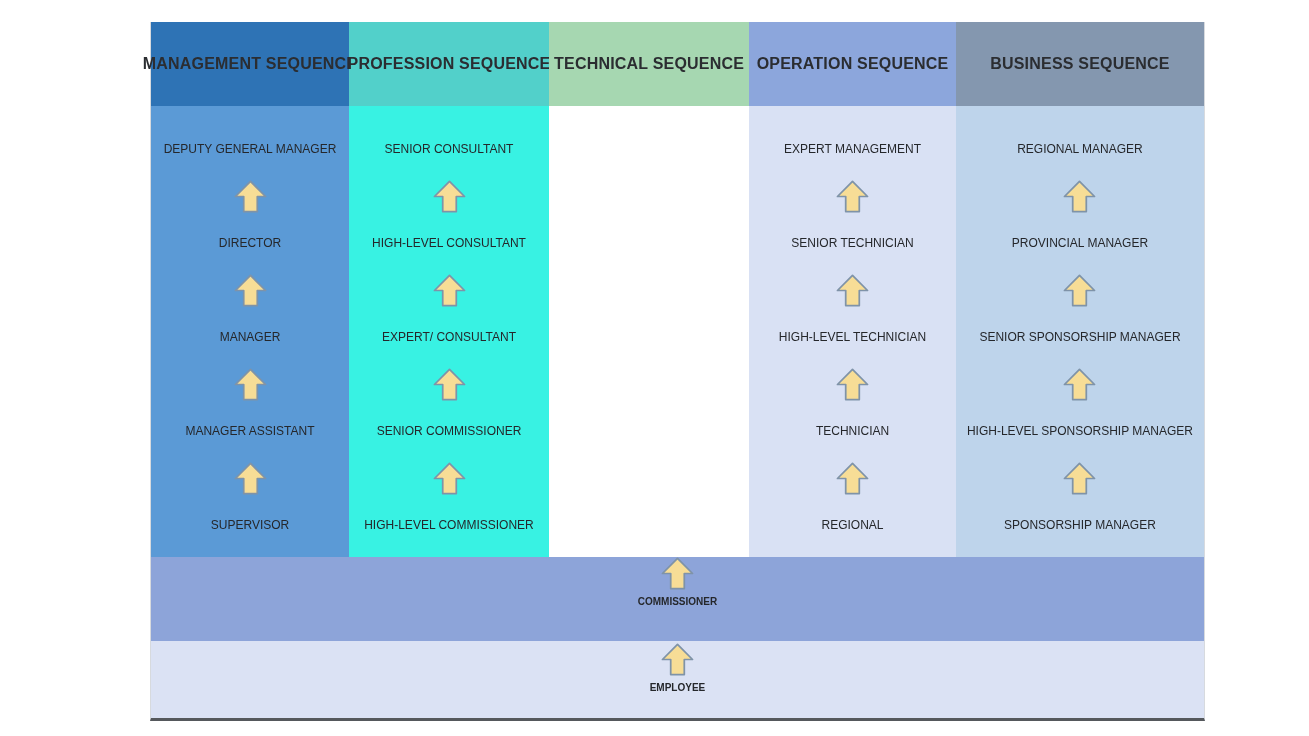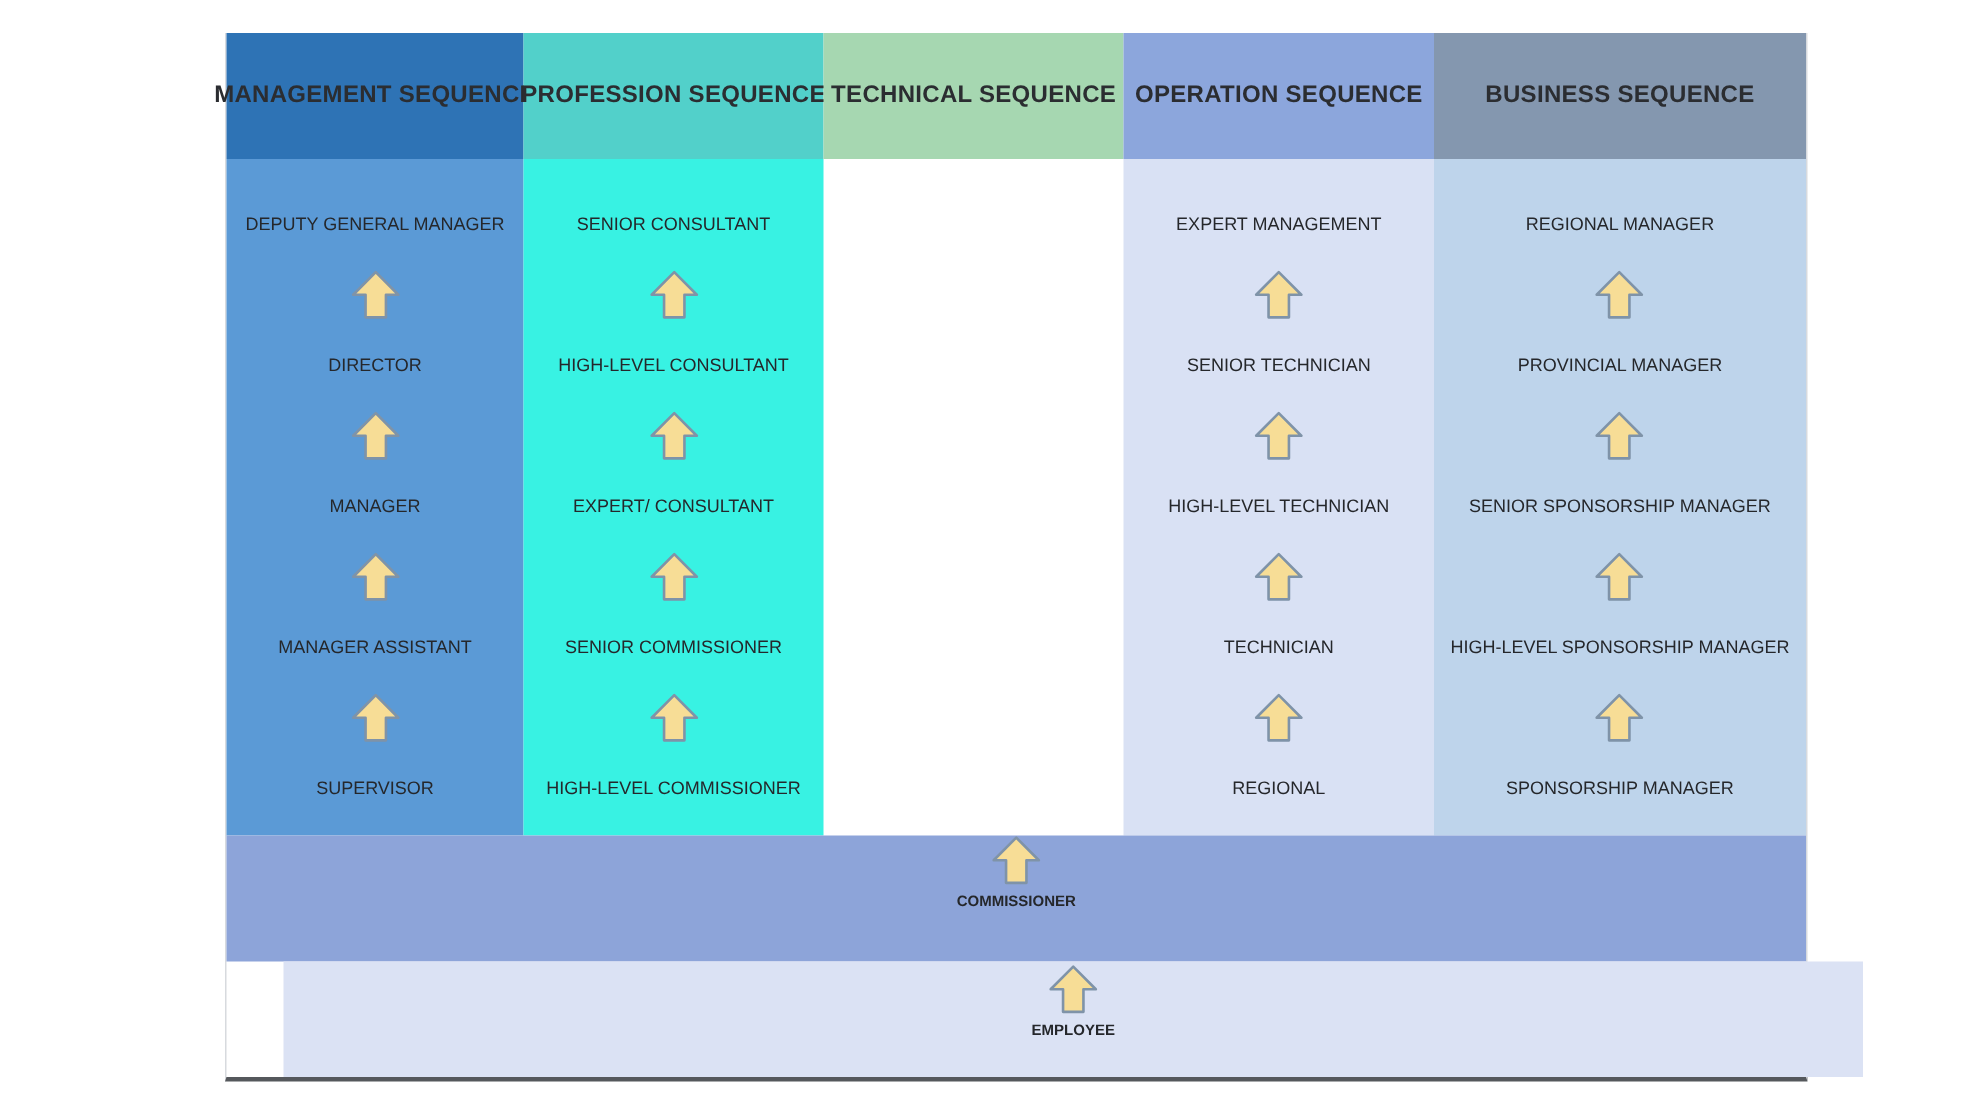--- a/index.html
+++ b/index.html
@@ -34,21 +34,21 @@
   .arrow { width:33px; height:33px; display:block; flex:0 0 auto; }
   .arrow path {
     fill:var(--arrow-fill, #f7dd96);
     stroke:var(--arrow-stroke, #7f93a8);
     stroke-width:1.8; stroke-linejoin:round;
   }
   .band {
     width:100%; display:flex; flex-direction:column; align-items:center;
   }
   .band-commissioner { height:84px; flex:0 0 84px; padding-top:0; }
-  .band-employee { height:77px; flex:0 0 77px; padding-top:2px;margin-left:38px; }
+  .band-employee { height:77px; flex:0 0 77px; padding-top:2px; }
   .band-label {
     margin-top:4px; font-size:10px; font-weight:bold; color:#25272b;
     text-align:center; white-space:nowrap; line-height:15px;
   }
 </style>
 </head>
 <body>
 
 <div class="canvas">
   <div class="diagram">

